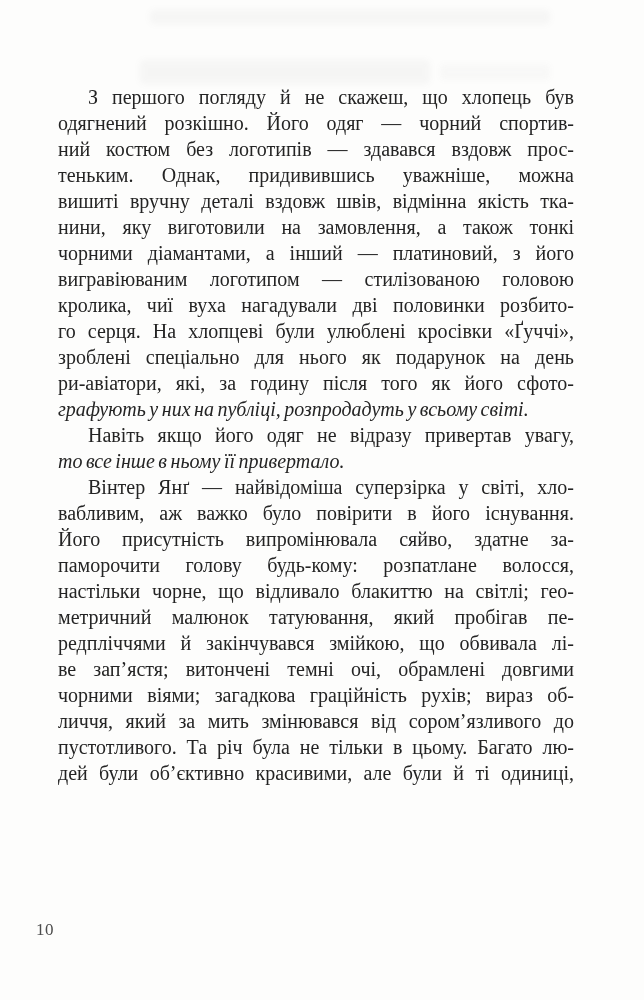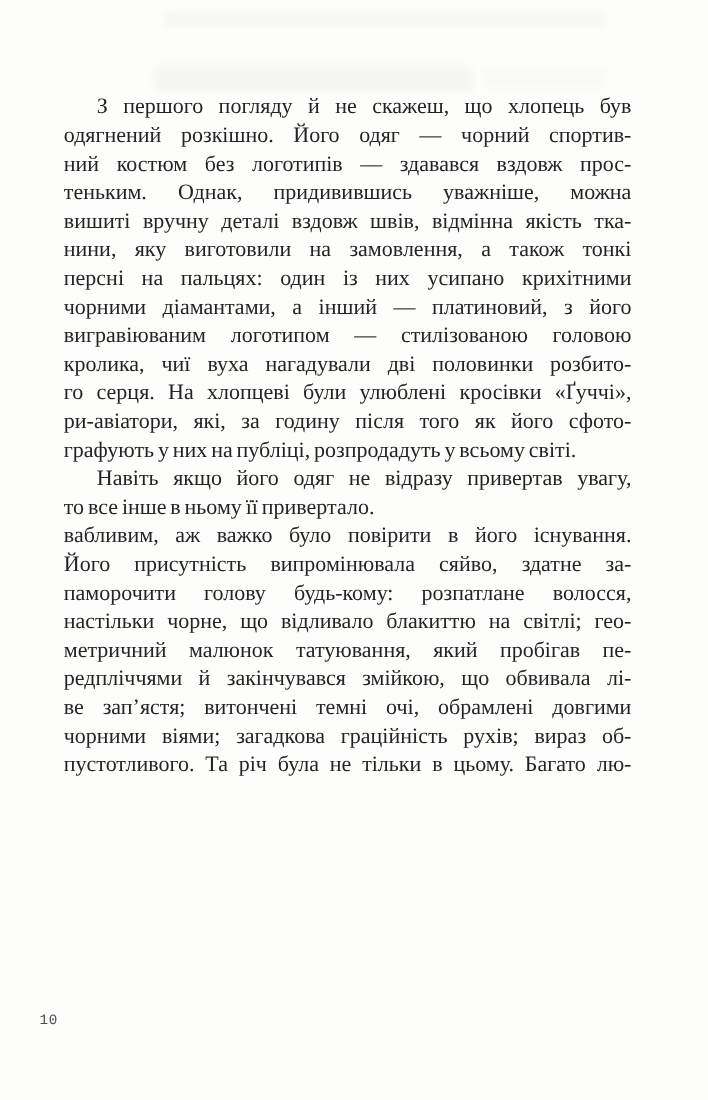--- a/index.html
+++ b/index.html
@@ -39,27 +39,28 @@
   .line {
     text-align: justify;
     text-align-last: justify;
     white-space: normal;
   }
   .line.indent {
     padding-left: 30px;
   }
   .line.para-last {
     text-align-last: left;
+    font-style: italic;
   }
   .page-number {
     position: absolute;
     left: 36px;
     top: 920px;
-    font-family: Liberation Mono, monospace;
-    font-size: 13px;
+    font-family: Liberation Serif, serif;
+    font-size: 17px;
     font-weight: 400;
     letter-spacing: 0.5px;
     color: #4d4d4d;
   }
 </style>
 </head>
 <body>
 
 <div class="page">
 
@@ -67,35 +68,38 @@
   <div class="bleed bleed-2"></div>
   <div class="bleed bleed-3"></div>
 
   <main class="text-block">
     <div class="line indent">З першого погляду й не скажеш, що хлопець був</div>
     <div class="line">одягнений розкішно. Його одяг — чорний спортив-</div>
     <div class="line">ний костюм без логотипів — здавався вздовж прос-</div>
     <div class="line">теньким. Однак, придивившись уважніше, можна</div>
     <div class="line">вишиті вручну деталі вздовж швів, відмінна якість тка-</div>
     <div class="line">нини, яку виготовили на замовлення, а також тонкі</div>
-    <div class="line">персні на пальцях: один із них усипано крихітними</div>
     <div class="line">чорними діамантами, а інший — платиновий, з його</div>
     <div class="line">вигравіюваним логотипом — стилізованою головою</div>
     <div class="line">кролика, чиї вуха нагадували дві половинки розбито-</div>
     <div class="line">го серця. На хлопцеві були улюблені кросівки «Ґуччі»,</div>
+    <div class="line">зроблені спеціально для нього як подарунок на день</div>
     <div class="line">ри-авіатори, які, за годину після того як його сфото-</div>
     <div class="line para-last">графують у них на публіці, розпродадуть у всьому світі.</div>
     <div class="line indent">Навіть якщо його одяг не відразу привертав увагу,</div>
     <div class="line para-last">то все інше в ньому її привертало.</div>
+    <div class="line indent">Вінтер Янґ — найвідоміша суперзірка у світі, хло-</div>
     <div class="line">вабливим, аж важко було повірити в його існування.</div>
     <div class="line">Його присутність випромінювала сяйво, здатне за-</div>
     <div class="line">паморочити голову будь-кому: розпатлане волосся,</div>
     <div class="line">настільки чорне, що відливало блакиттю на світлі; гео-</div>
     <div class="line">метричний малюнок татуювання, який пробігав пе-</div>
     <div class="line">редпліччями й закінчувався змійкою, що обвивала лі-</div>
     <div class="line">ве зап’ястя; витончені темні очі, обрамлені довгими</div>
     <div class="line">чорними віями; загадкова граційність рухів; вираз об-</div>
+    <div class="line">личчя, який за мить змінювався від сором’язливого до</div>
     <div class="line">пустотливого. Та річ була не тільки в цьому. Багато лю-</div>
+    <div class="line">дей були об’єктивно красивими, але були й ті одиниці,</div>
   </main>
 
   <div class="page-number">10</div>
 
 </div>
 
 </body></html>

